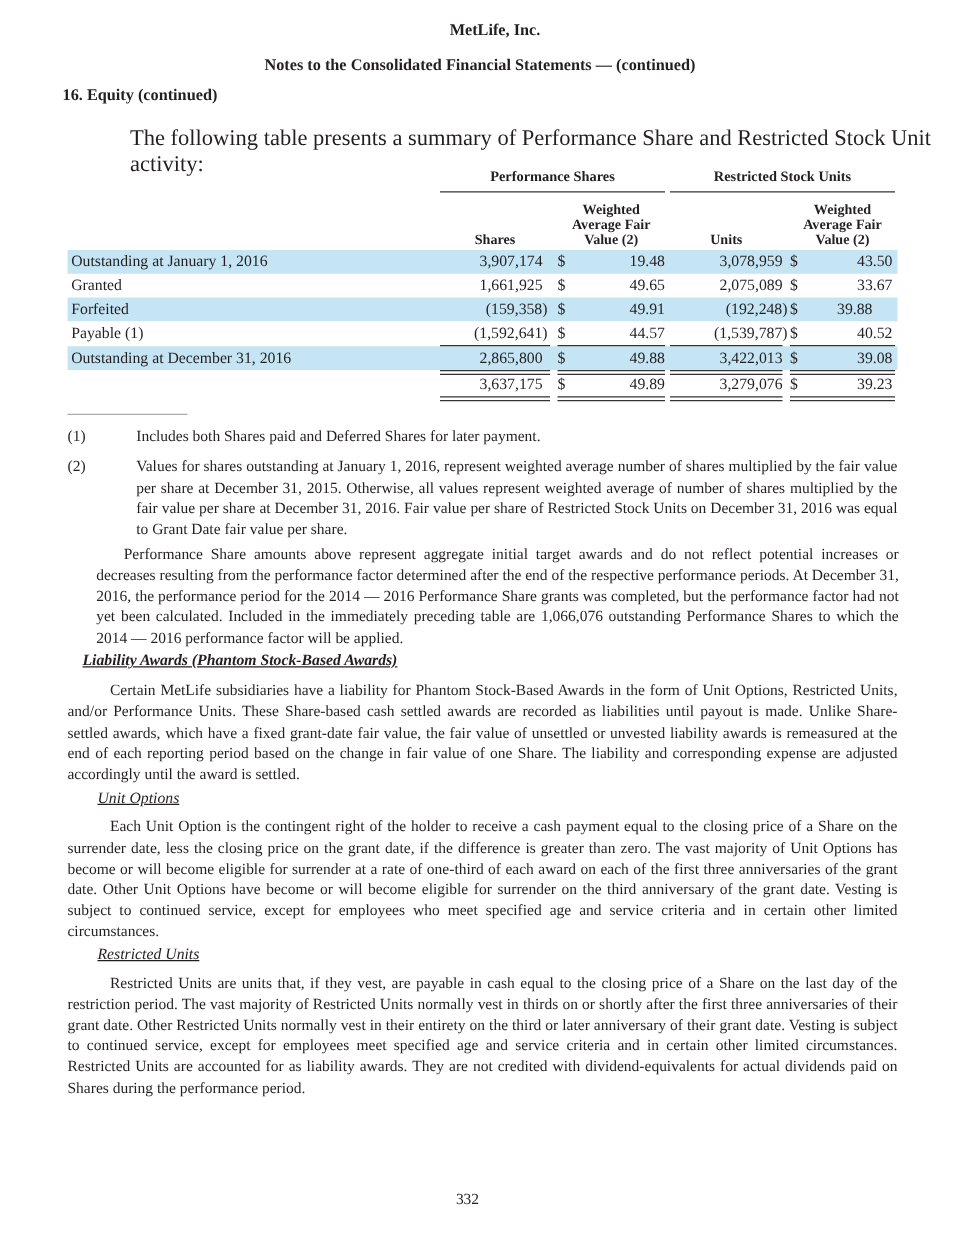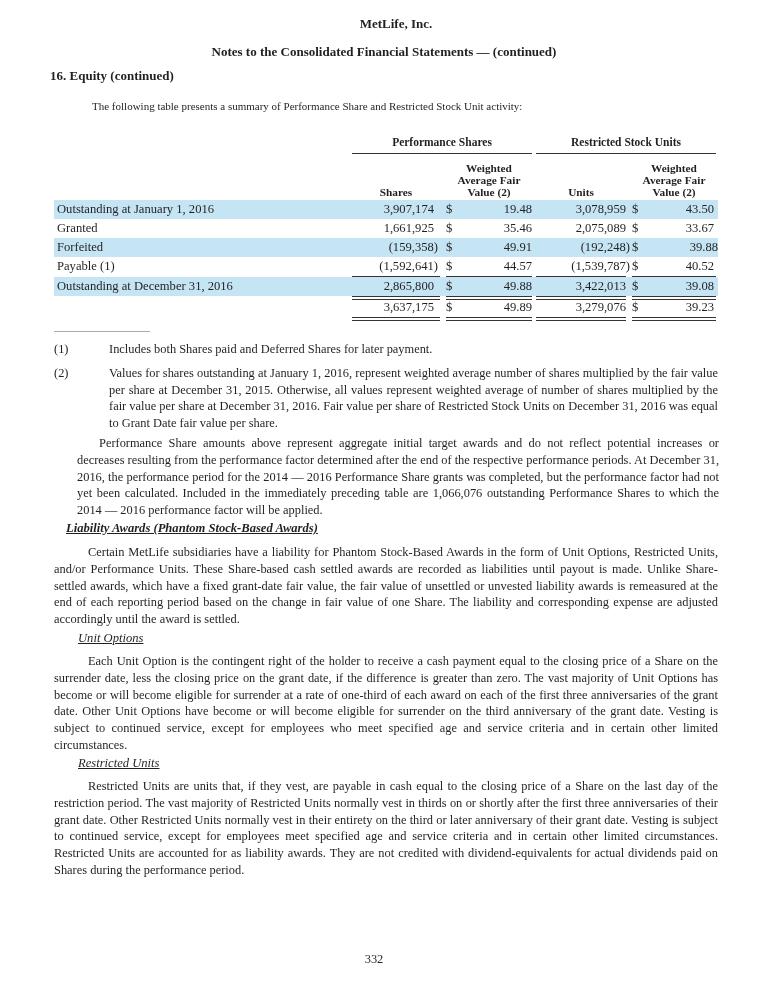--- a/index.html
+++ b/index.html
@@ -5,21 +5,21 @@
   html, body { margin: 0; padding: 0; background: #ffffff; }
   body {
     width: 768px; height: 1004px; position: relative; overflow: hidden;
     font-family: "Liberation Serif", "DejaVu Serif", serif;
     color: #231f20; font-size: 12.6px;
   }
   .center { text-align: center; }
   .company { position: absolute; top: 16px; left: 0; width: 768px; font-weight: bold; font-size: 13px; padding-left: 12px; }
   .notes-title { position: absolute; top: 44px; left: 0; width: 768px; font-weight: bold; font-size: 13px; }
   .section-title { position: absolute; top: 68px; left: 50px; font-weight: bold; font-size: 13px; }
-  .intro { position: absolute; top: 100px; left: 92px; font-size: 11px; }
+  .intro { position: absolute; top: 100px; left: 104px; font-size: 18px; }
 
   
   .tbl { position: absolute; top: 136px; left: 54px; width: 664px; }
   .grp-hdr { position: absolute; top: 0; font-weight: bold; font-size: 11.5px; text-align: center; height: 17px; border-bottom: 1.5px solid #333; }
   .col-hdr { position: absolute; font-weight: bold; font-size: 11.3px; text-align: center; line-height: 12px; border-bottom: 1.5px solid #333; padding-bottom: 3px; }
   .row { position: absolute; left: 0; width: 664px; height: 19px; line-height: 19px; }
   .row.shade { background: #c5e5f4; }
   .row .lbl { position: absolute; left: 3px; top: 0; white-space: nowrap; }
   .row .num { position: absolute; top: 0; text-align: right; white-space: nowrap; }
   .row .dol { position: absolute; top: 0; }
@@ -61,33 +61,33 @@
     <span class="dol" style="left:392px;">$</span>
     <span class="num" style="right:186px;">19.48</span>
     <span class="num" style="right:92px;">3,078,959</span>
     <span class="dol" style="left:578px;">$</span>
     <span class="num" style="right:4px;">43.50</span>
   </div>
   <div class="row" style="top:83px;">
     <span class="lbl">Granted</span>
     <span class="num" style="right:284px;">1,661,925</span>
     <span class="dol" style="left:392px;">$</span>
-    <span class="num" style="right:186px;">35.46</span>
+    <span class="num" style="right:186px;">49.65</span>
     <span class="num" style="right:92px;">2,075,089</span>
     <span class="dol" style="left:578px;">$</span>
     <span class="num" style="right:4px;">33.67</span>
   </div>
   <div class="row shade" style="top:102px;">
     <span class="lbl">Forfeited</span>
     <span class="num" style="right:280px;">(159,358)</span>
     <span class="dol" style="left:392px;">$</span>
     <span class="num" style="right:186px;">49.91</span>
     <span class="num" style="right:88px;">(192,248)</span>
     <span class="dol" style="left:578px;">$</span>
-    <span class="num" style="right:0;">39.88</span>
+    <span class="num" style="right:20px;">39.88</span>
   </div>
   <div class="row" style="top:121px;">
     <span class="lbl">Payable (1)</span>
     <span class="num" style="right:280px;">(1,592,641)</span>
     <span class="dol" style="left:392px;">$</span>
     <span class="num" style="right:186px;">44.57</span>
     <span class="num" style="right:88px;">(1,539,787)</span>
     <span class="dol" style="left:578px;">$</span>
     <span class="num" style="right:4px;">40.52</span>
   </div>

